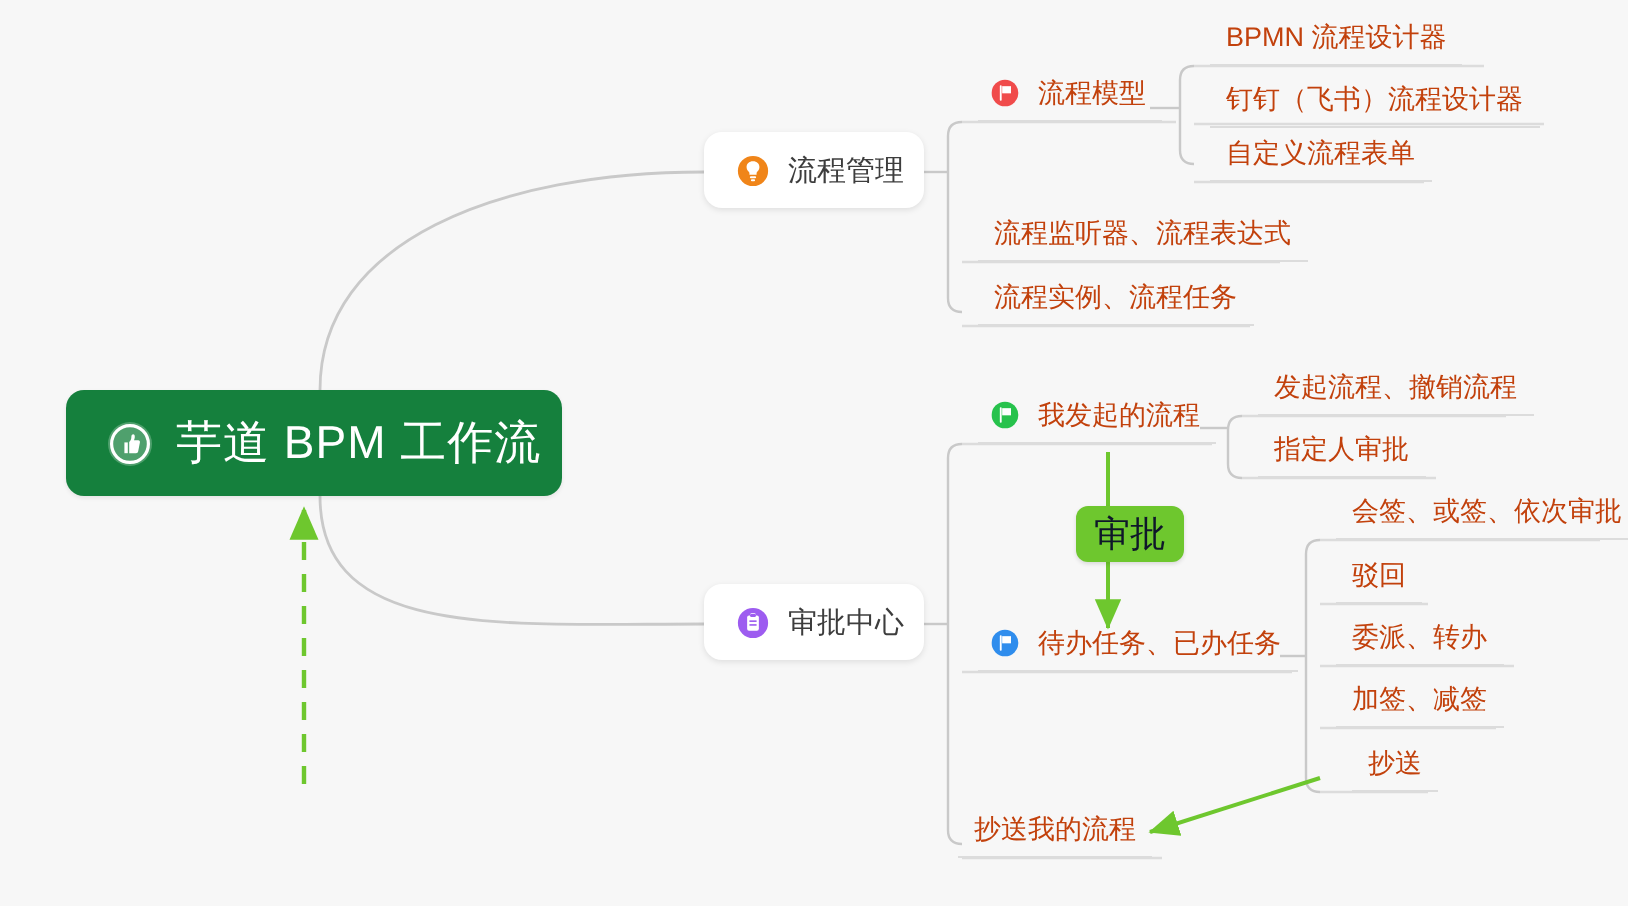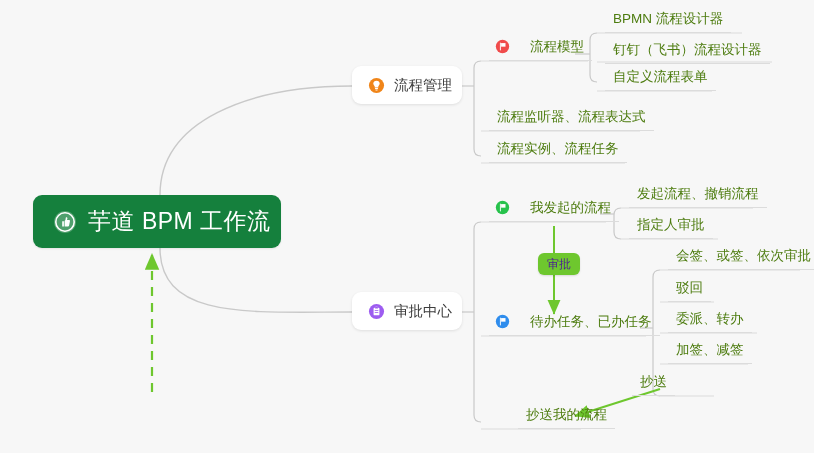--- a/index.html
+++ b/index.html
@@ -79,33 +79,33 @@
   
   .leaf {
     position: absolute;
     box-sizing: border-box;
     display: flex;
     align-items: center;
     white-space: nowrap;
     padding: 0 8px 0 8px;
     height: 28px;
     border-bottom: 1px solid #dcdcdc;
-    color: #4d7c0f;
+    color: #c2410c;
     font-size: 13.5px;
   }
-  .leaf.with-icon { padding-left: 6px; gap: 11px; }
+  .leaf.with-icon { padding-left: 6px; }
   .leaf .label { margin-left: 0; }
   .leaf.with-icon .label { margin-left: 9px; }
 
   
   .tag {
     position: absolute;
     background: #6ec72e;
-    color: #4c1d95;
-    font-size: 12px;
+    color: #0f172a;
+    font-size: 18px;
     border-radius: 6px;
     padding: 5px 9px;
     line-height: 1;
     box-shadow: 0 1px 2px rgba(0,0,0,0.12);
   }
 
   
   .icon {
     display: inline-flex;
     align-items: center;
@@ -263,21 +263,21 @@
     <span class="icon">
       <svg width="15" height="15" viewBox="0 0 18 18">
         <circle cx="9" cy="9" r="8" fill="#2f8ded"></circle>
         <rect x="5.9" y="4.3" width="1.1" height="9.4" rx="0.5" fill="#ffffff"></rect>
         <path d="M7.3 4.9 L12.6 4.9 L12.6 9.2 L7.3 9.2 Z" fill="#ffffff"></path>
       </svg>
     </span>
     <span class="label">待办任务、已办任务</span>
   </div>
 
-  <div class="leaf" style="left:518px; top:401px;">
+  <div class="leaf" style="left:479px; top:401px;">
     <span class="label">抄送我的流程</span>
   </div>
 
   <div class="leaf" style="left:629px; top:180px;">
     <span class="label">发起流程、撤销流程</span>
   </div>
 
   <div class="leaf" style="left:629px; top:211px;justify-content:center;">
     <span class="label">指定人审批</span>
   </div>
@@ -291,19 +291,19 @@
   </div>
 
   <div class="leaf" style="left:668px; top:305px;">
     <span class="label">委派、转办</span>
   </div>
 
   <div class="leaf" style="left:668px; top:336px;">
     <span class="label">加签、减签</span>
   </div>
 
-  <div class="leaf" style="left:632px; top:368px;">
+  <div class="leaf" style="left:676px; top:368px;">
     <span class="label">抄送</span>
   </div>
 
   <div class="tag" style="left:538px; top:253px;">审批</div>
 
 </div>
 
 </body></html>

